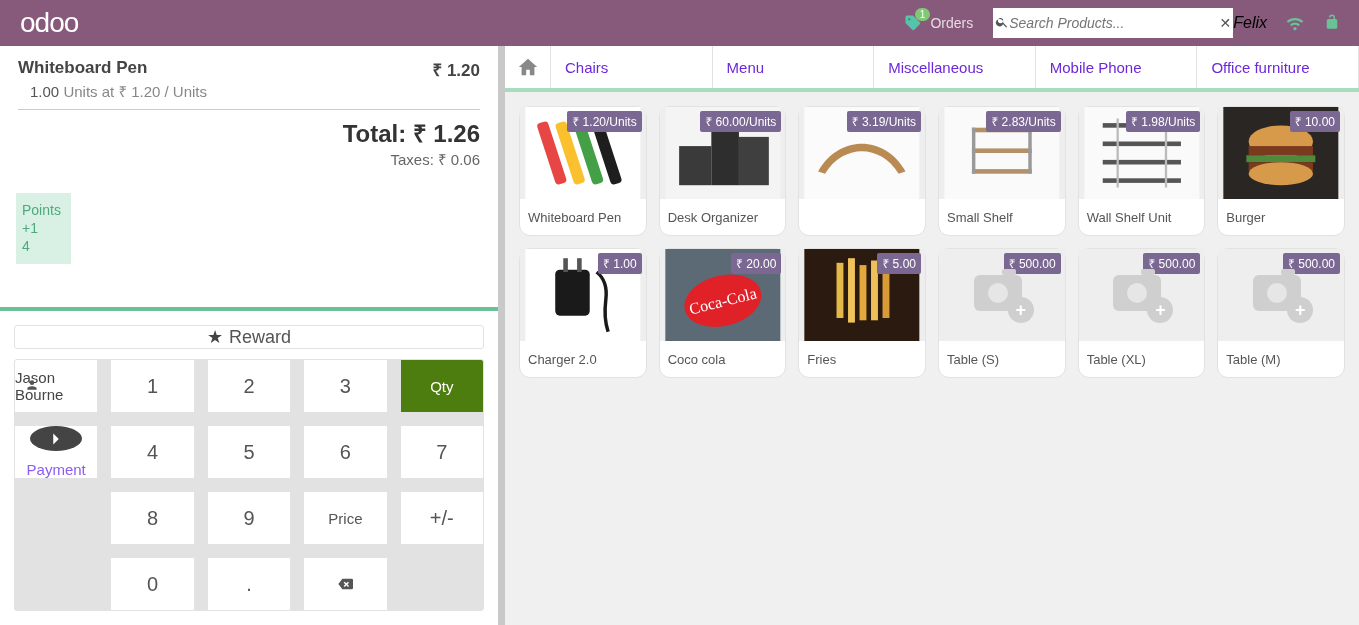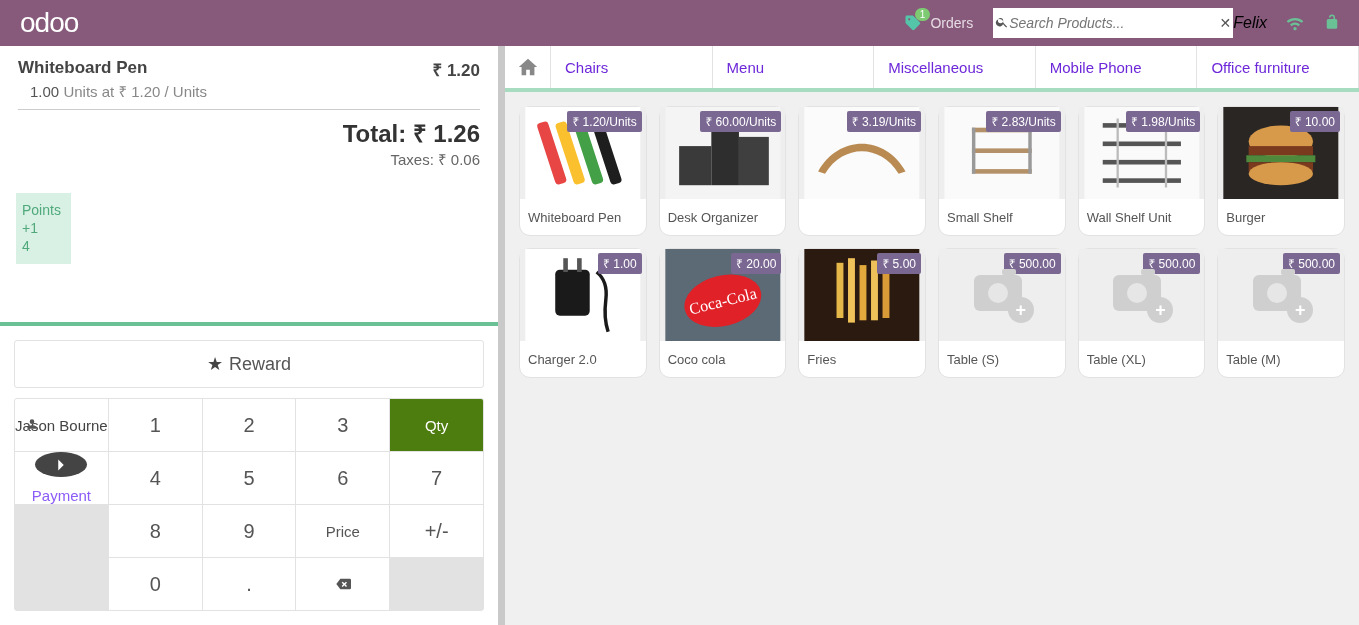--- a/index.html
+++ b/index.html
@@ -28,23 +28,23 @@
   .ordersub .bq { color:#555; font-weight:normal; }
   .totals { text-align:right; border-top:1px solid #ccc; margin-top:8px; padding-top:6px; }
   .total { font-size:24px; font-weight:bold; color:#333; }
   .tax { font-size:15px; color:#666; }
   
   .points { margin:16px; width:55px; background:#d9f1e4; color:#4fa97b; font-size:14px; padding:8px 6px; line-height:1.3; }
   .left .midfill { flex:1; }
   .divider { height:4px; background:#6ac196; }
   
   .bottom { padding:14px; background:#fff; }
-  .reward { background:#fff; border:1px solid #e2e2e2; text-align:center; padding:12px; font-size:18px; color:#555; border-radius:3px; margin-bottom:10px; cursor:pointer; }
+  .reward { background:#fff; border:1px solid #e2e2e2; text-align:center; padding:0; font-size:18px; color:#555; border-radius:3px; margin-bottom:10px; cursor:pointer; }
   .reward .star { color:#444; margin-right:6px; }
-  .grid { display:grid; grid-template-columns:repeat(5,1fr); border:1px solid #e2e2e2; border-radius:3px; background:#e2e2e2; gap:1px; overflow:hidden; }
+  .grid { display:grid; grid-template-columns:repeat(5,1fr); border:1px solid #e2e2e2; border-radius:3px; background:#e2e2e2; gap:14px; overflow:hidden; }
   .cell { background:#fff; height:52px; display:flex; align-items:center; justify-content:center; font-size:20px; color:#555; cursor:pointer; }
   .cell.customer { grid-column:1; grid-row:1; font-size:15px; color:#444; position:relative; flex-direction:row; }
   .cell.customer .picon { position:absolute; left:10px; font-size:13px; color:#555; }
   .cell.payment { grid-column:1; grid-row:2 / span 3; flex-direction:column; font-size:15px; color:#8b5cf6; }
   .paycircle { width:52px; height:52px; border-radius:50%; background:#444; color:#fff; display:flex; align-items:center; justify-content:center; font-size:24px; margin-bottom:10px; }
   .cell.qty { background:#4d7c0f; color:#fff; font-size:15px; }
   .cell.mode { font-size:15px; }
   .cell.bks svg { width:20px; height:16px; fill:#555; }
   
   .crumb { display:flex; align-items:stretch; background:#fff; border-bottom:4px solid #a7dcc0; height:46px; }

